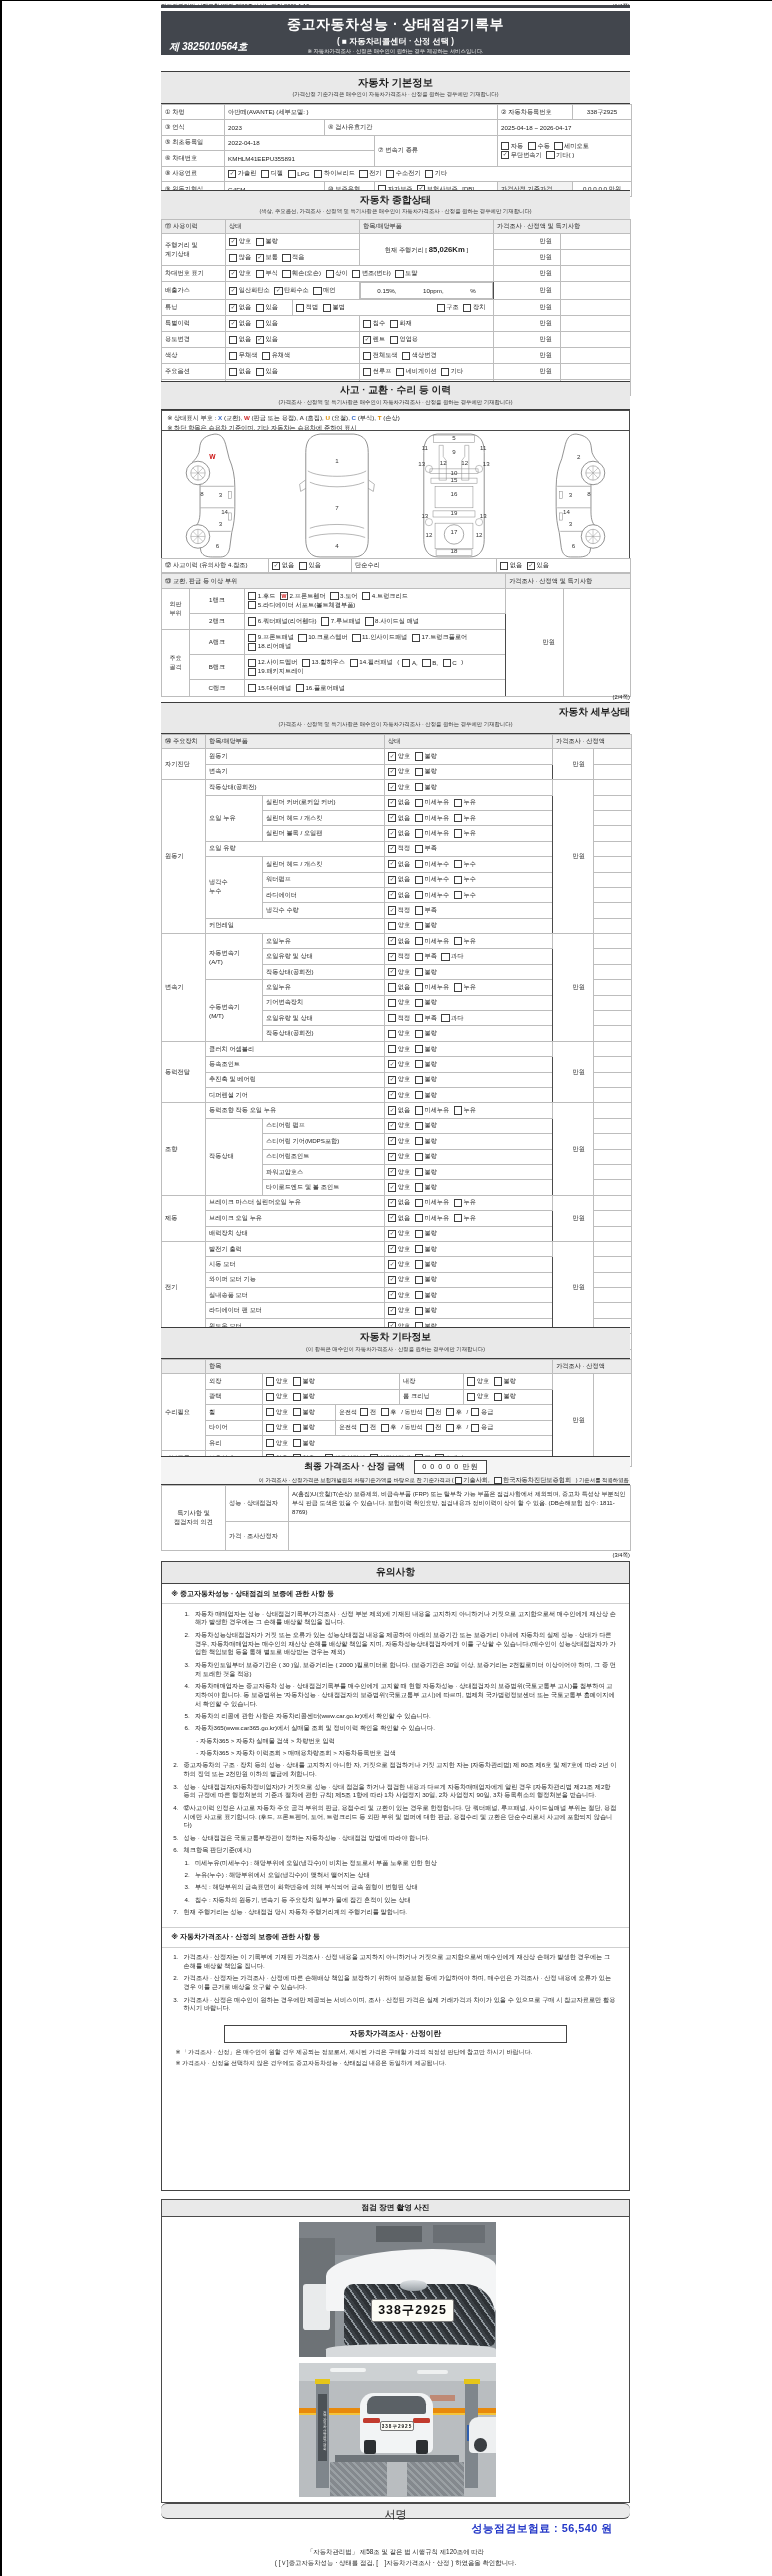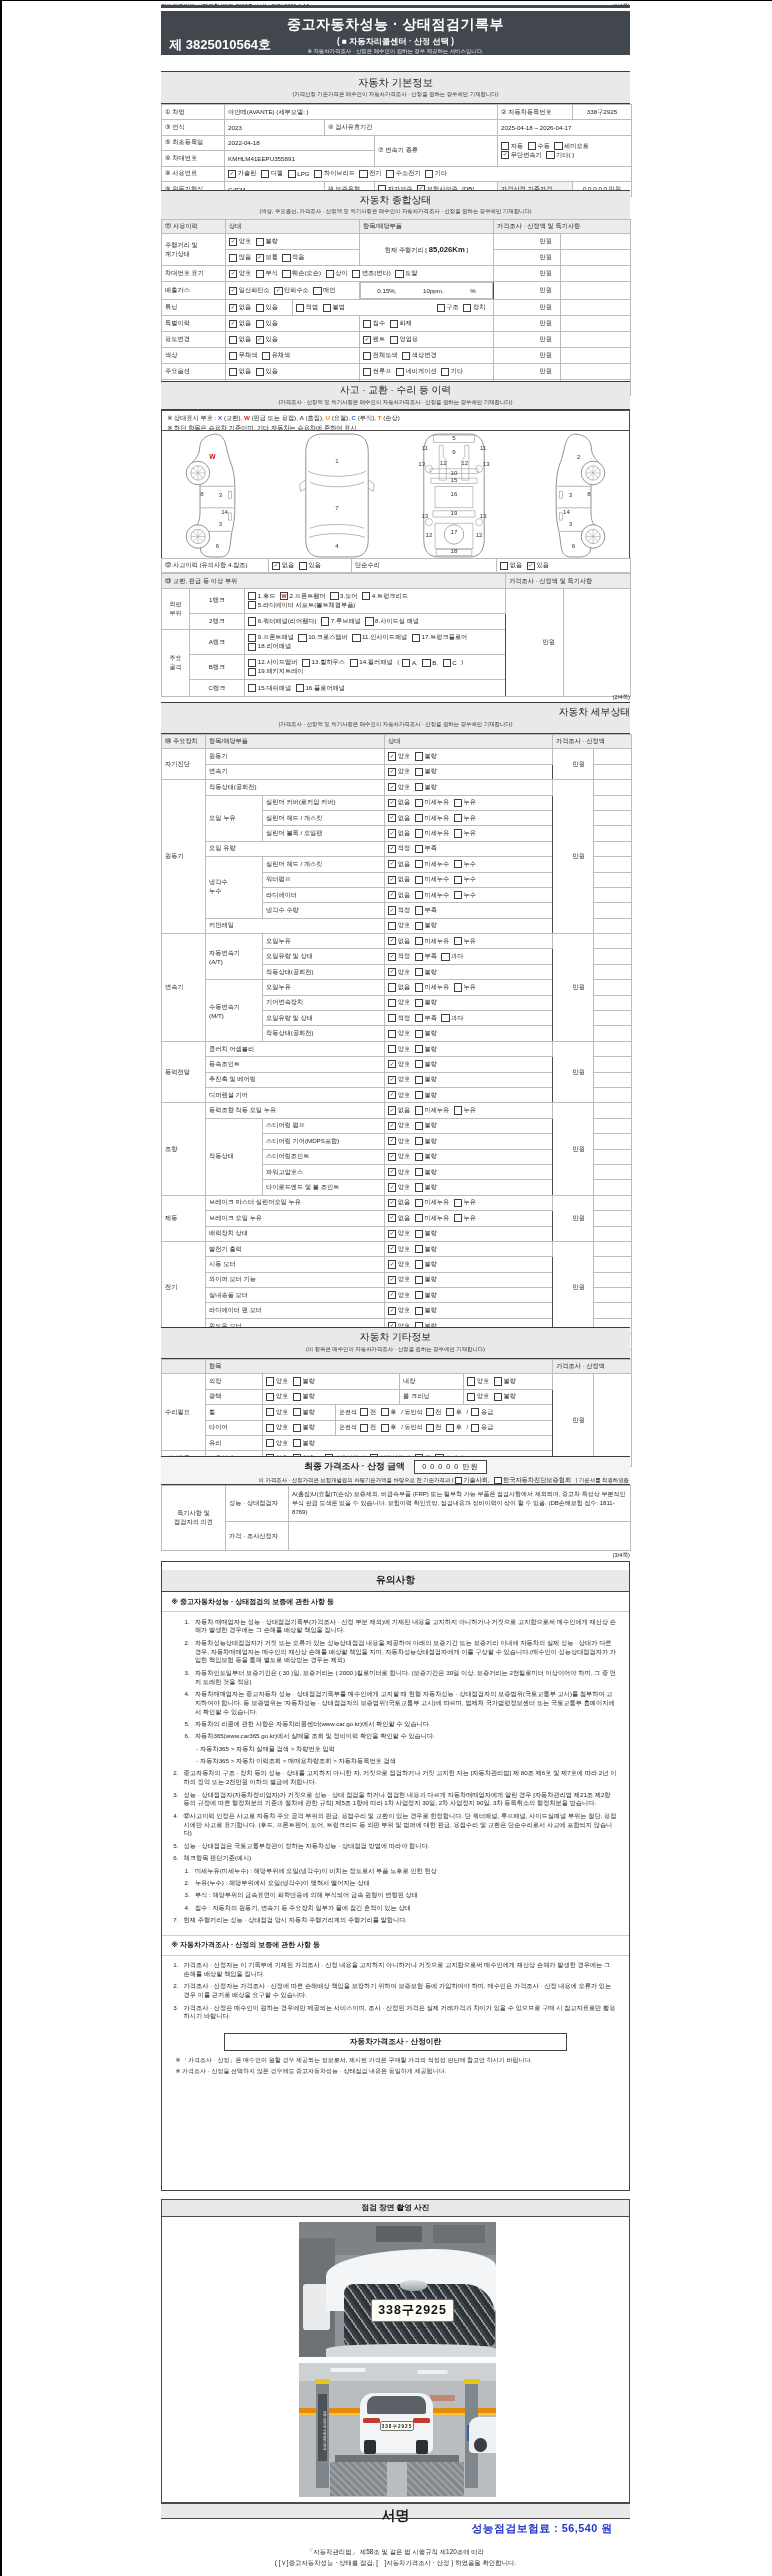--- a/index.html
+++ b/index.html
@@ -9,24 +9,24 @@
   .doc{position:absolute;left:161px;top:0;width:469px;height:2576px;}
   .abs{position:absolute;left:0;right:0;}
   .meta{font-size:5.7px;color:#111;display:flex;justify-content:space-between;}
   .pgmark{position:absolute;right:0;font-size:5.7px;color:#111;}
   
   .tophead{background:#42464d;color:#fff;}
   .wr{height:3.1px;background:#fff;margin-top:2.6px;}
   .tt{font-size:14px;font-weight:bold;text-align:center;margin-top:5.2px;letter-spacing:0.5px;}
   .ts{font-size:8.2px;font-weight:bold;text-align:center;margin-top:2.1px;}
   .tn{font-size:5.4px;text-align:center;margin-top:1.5px;color:#e8e8e8;}
-  .docno{position:absolute;left:8.2px;bottom:1.5px;font-size:13px;font-weight:bold;}
+  .docno{position:absolute;left:8.2px;bottom:1.5px;font-size:10px;font-weight:bold;font-style:italic;}
   
   .band{background:#e9e9e9;border-top:1.5px solid #3c3c3c;border-bottom:1px solid #3c3c3c;text-align:center;box-sizing:border-box;}
-  .band .bt1{font-size:10.3px;font-weight:normal;padding-top:3.6px;}
+  .band .bt1{font-size:10.3px;font-weight:bold;padding-top:3.6px;}
   .band .bt2{font-size:5.4px;margin-top:1.5px;color:#333;}
   
   table{width:100%;border-collapse:collapse;table-layout:fixed;}
   td,th{border:0.5px solid #bdbdbd;font-size:6.2px;padding:0.5px 3.1px;background:#fff;overflow:hidden;vertical-align:middle;text-align:left;font-weight:normal;}
   .otable{border:1px solid #4a4a4a;}
   tr.hd td{background:#ececec;font-size:6.2px;height:12.4px;}
   td.pr{border-left:1px solid #4a4a4a;text-align:right;padding-right:8.2px;}
   td.sp{background:#fff;}
   td.pre{white-space:pre-line;}
   td.ctr{text-align:center;}
@@ -56,38 +56,38 @@
   
   .finband{border-top:1.5px solid #3c3c3c;border-bottom:1px solid #3c3c3c;background:#f4f4f4;box-sizing:border-box;text-align:right;}
   .finrow{display:flex;justify-content:center;align-items:center;gap:9.3px;padding-top:2.6px;}
   .finlbl{font-size:8.8px;font-weight:bold;}
   .finamt{border:1px solid #444;background:#fff;font-size:7.2px;padding:1px 7.2px;letter-spacing:1px;}
   .finnote{font-size:5.4px;margin-top:2.1px;}
   .finnote .olbl{font-size:5.4px;margin-right:1px;}
   .finnote .cb{width:5.2px;height:5.2px;}
   
   .notice{border:1px solid #444;background:#fff;box-sizing:border-box;}
-  .nband{background:#e9e9e9;border-bottom:1px solid #444;text-align:center;font-size:9.8px;font-weight:bold;padding:4.1px 0;margin-top:8px;}
+  .nband{background:#e9e9e9;border-bottom:1px solid #444;text-align:center;font-size:9.8px;font-weight:bold;padding:4.1px 0;}
   .ns1,.ns2{font-size:7px;font-weight:bold;padding:4.6px 9.3px;border-bottom:0.5px solid #cfcfcf;}
   .ns2{border-top:0.5px solid #cfcfcf;margin-top:4.1px;}
   .nbody{padding:5.2px 11.3px 2.1px 11.3px;}
   .nline{display:flex;font-size:6.2px;line-height:1.42;margin-bottom:3.6px;}
   .nline .nn{flex:0 0 auto;width:10.3px;}
   .nline .nt{flex:1;}
   .nboxtitle{border:1px solid #444;margin:6.2px 62px 4.1px 62px;text-align:center;font-size:7.7px;font-weight:bold;padding:3.1px 0;background:#fff;}
   .nnotes{padding:1px 13.4px 4.1px 13.4px;}
   .nnotes .nline{font-size:6px;margin-bottom:2.1px;}
   
   .photobox{border:1px solid #4a4a4a;background:#fff;box-sizing:border-box;}
   .pband{background:#e9e9e9;border-bottom:1px solid #4a4a4a;text-align:center;font-size:7.7px;font-weight:bold;padding:3.1px 0;}
   .parea{position:relative;}
   .photo{position:absolute;left:137px;width:197px;overflow:hidden;background:#9aa0a5;}
   .plate{position:absolute;background:#fdfdf6;border:1px solid #777;border-radius:2.1px;color:#111;
          font-weight:bold;text-align:center;display:flex;align-items:center;justify-content:center;letter-spacing:1px;}
-  .signband{background:#e9e9e9;border-top:1px solid #4a4a4a;border-bottom:1px solid #4a4a4a;text-align:center;font-size:14px;font-weight:bold;padding:2.6px 0;box-sizing:border-box;}
+  .signband{background:#e9e9e9;border-top:1px solid #4a4a4a;border-bottom:1px solid #4a4a4a;text-align:center;font-size:11px;font-weight:normal;padding:2.6px 0;box-sizing:border-box;border-radius:6px;}
   .fee{font-size:10.8px;font-weight:bold;color:#2438c8;text-align:right;padding-right:17.5px;letter-spacing:0.5px;}
   .footer{font-size:6.4px;text-align:center;line-height:1.7;}
 </style>
 </head>
 <body>
 
 <div class="frame"></div>
 
 <div class="doc">
 

